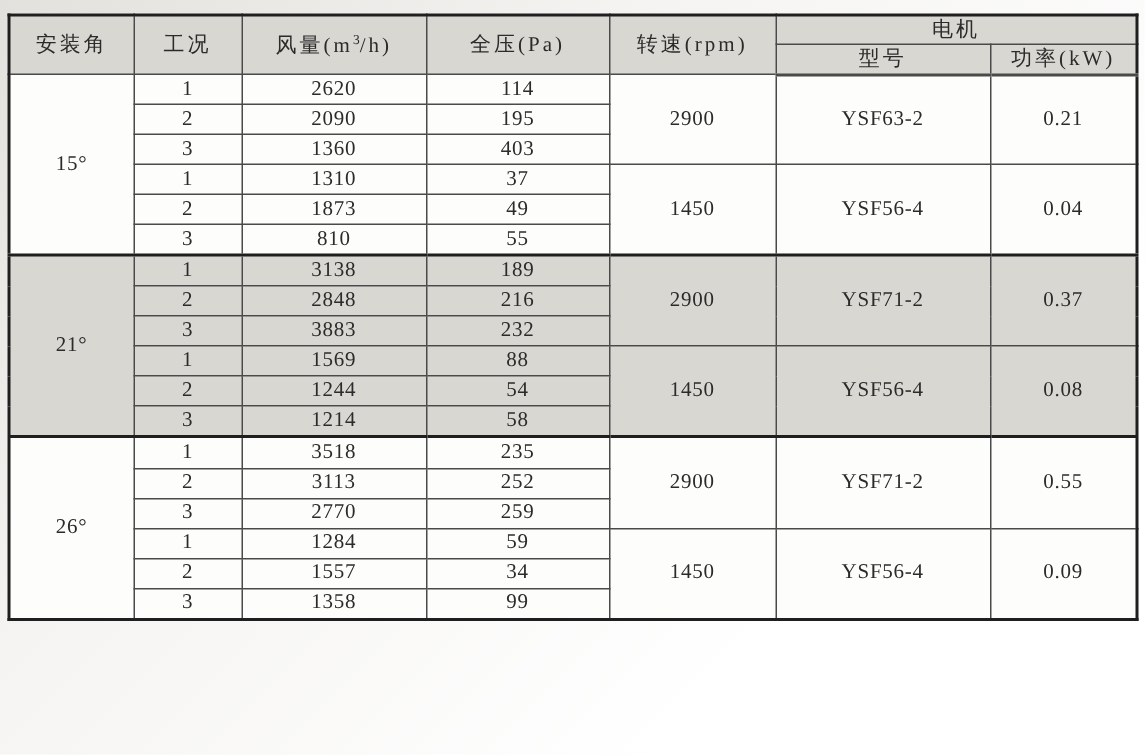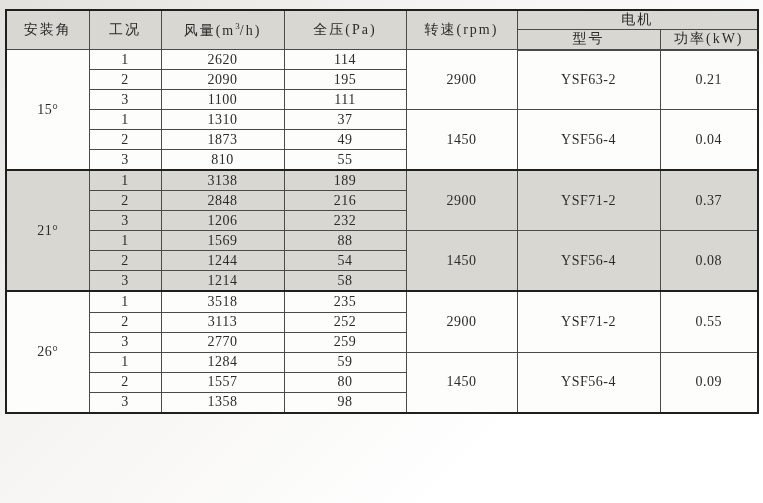--- a/index.html
+++ b/index.html
@@ -101,22 +101,22 @@
           <td rowspan="3">YSF63-2</td>
           <td rowspan="3">0.21</td>
         </tr>
         <tr>
           <td>2</td>
           <td>2090</td>
           <td>195</td>
         </tr>
         <tr>
           <td>3</td>
-          <td>1100</td>
-          <td>111</td>
+          <td>1360</td>
+          <td>403</td>
         </tr>
         <tr>
           <td>1</td>
           <td>1310</td>
           <td>37</td>
           <td rowspan="3">1450</td>
           <td rowspan="3">YSF56-4</td>
           <td rowspan="3">0.04</td>
         </tr>
         <tr>
@@ -138,21 +138,21 @@
           <td rowspan="3">YSF71-2</td>
           <td rowspan="3">0.37</td>
         </tr>
         <tr class="shaded">
           <td>2</td>
           <td>2848</td>
           <td>216</td>
         </tr>
         <tr class="shaded">
           <td>3</td>
-          <td>1206</td>
+          <td>3883</td>
           <td>232</td>
         </tr>
         <tr class="shaded">
           <td>1</td>
           <td>1569</td>
           <td>88</td>
           <td rowspan="3">1450</td>
           <td rowspan="3">YSF56-4</td>
           <td rowspan="3">0.08</td>
         </tr>
@@ -189,22 +189,22 @@
           <td>1</td>
           <td>1284</td>
           <td>59</td>
           <td rowspan="3">1450</td>
           <td rowspan="3">YSF56-4</td>
           <td rowspan="3">0.09</td>
         </tr>
         <tr>
           <td>2</td>
           <td>1557</td>
-          <td>80</td>
+          <td>34</td>
         </tr>
         <tr>
           <td>3</td>
           <td>1358</td>
-          <td>98</td>
+          <td>99</td>
         </tr>
       </tbody>
   </table>
 </div>
 
 </body></html>

